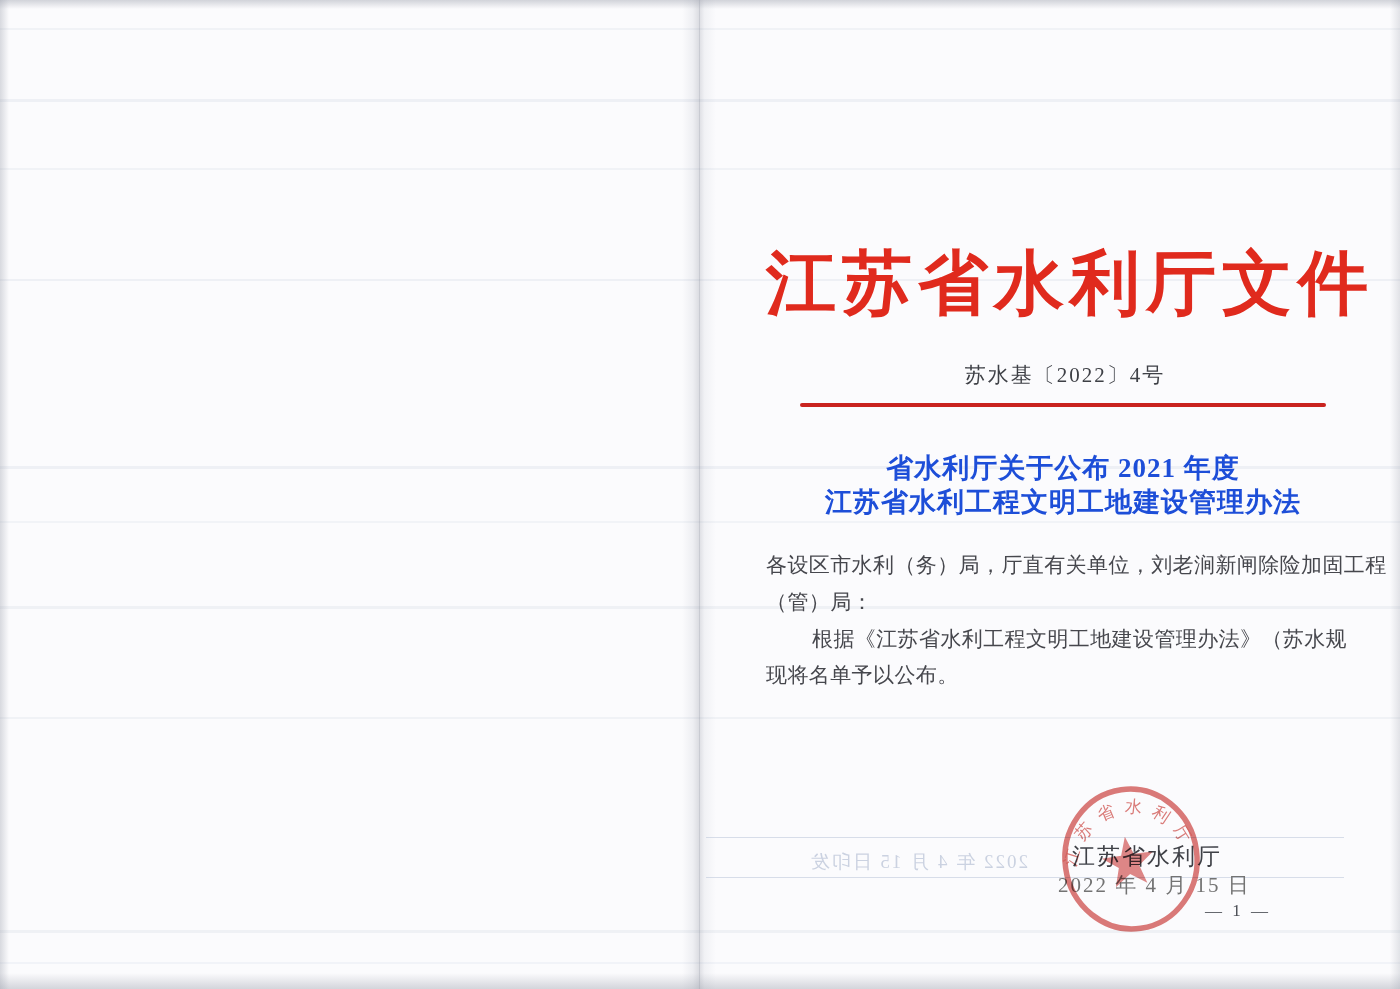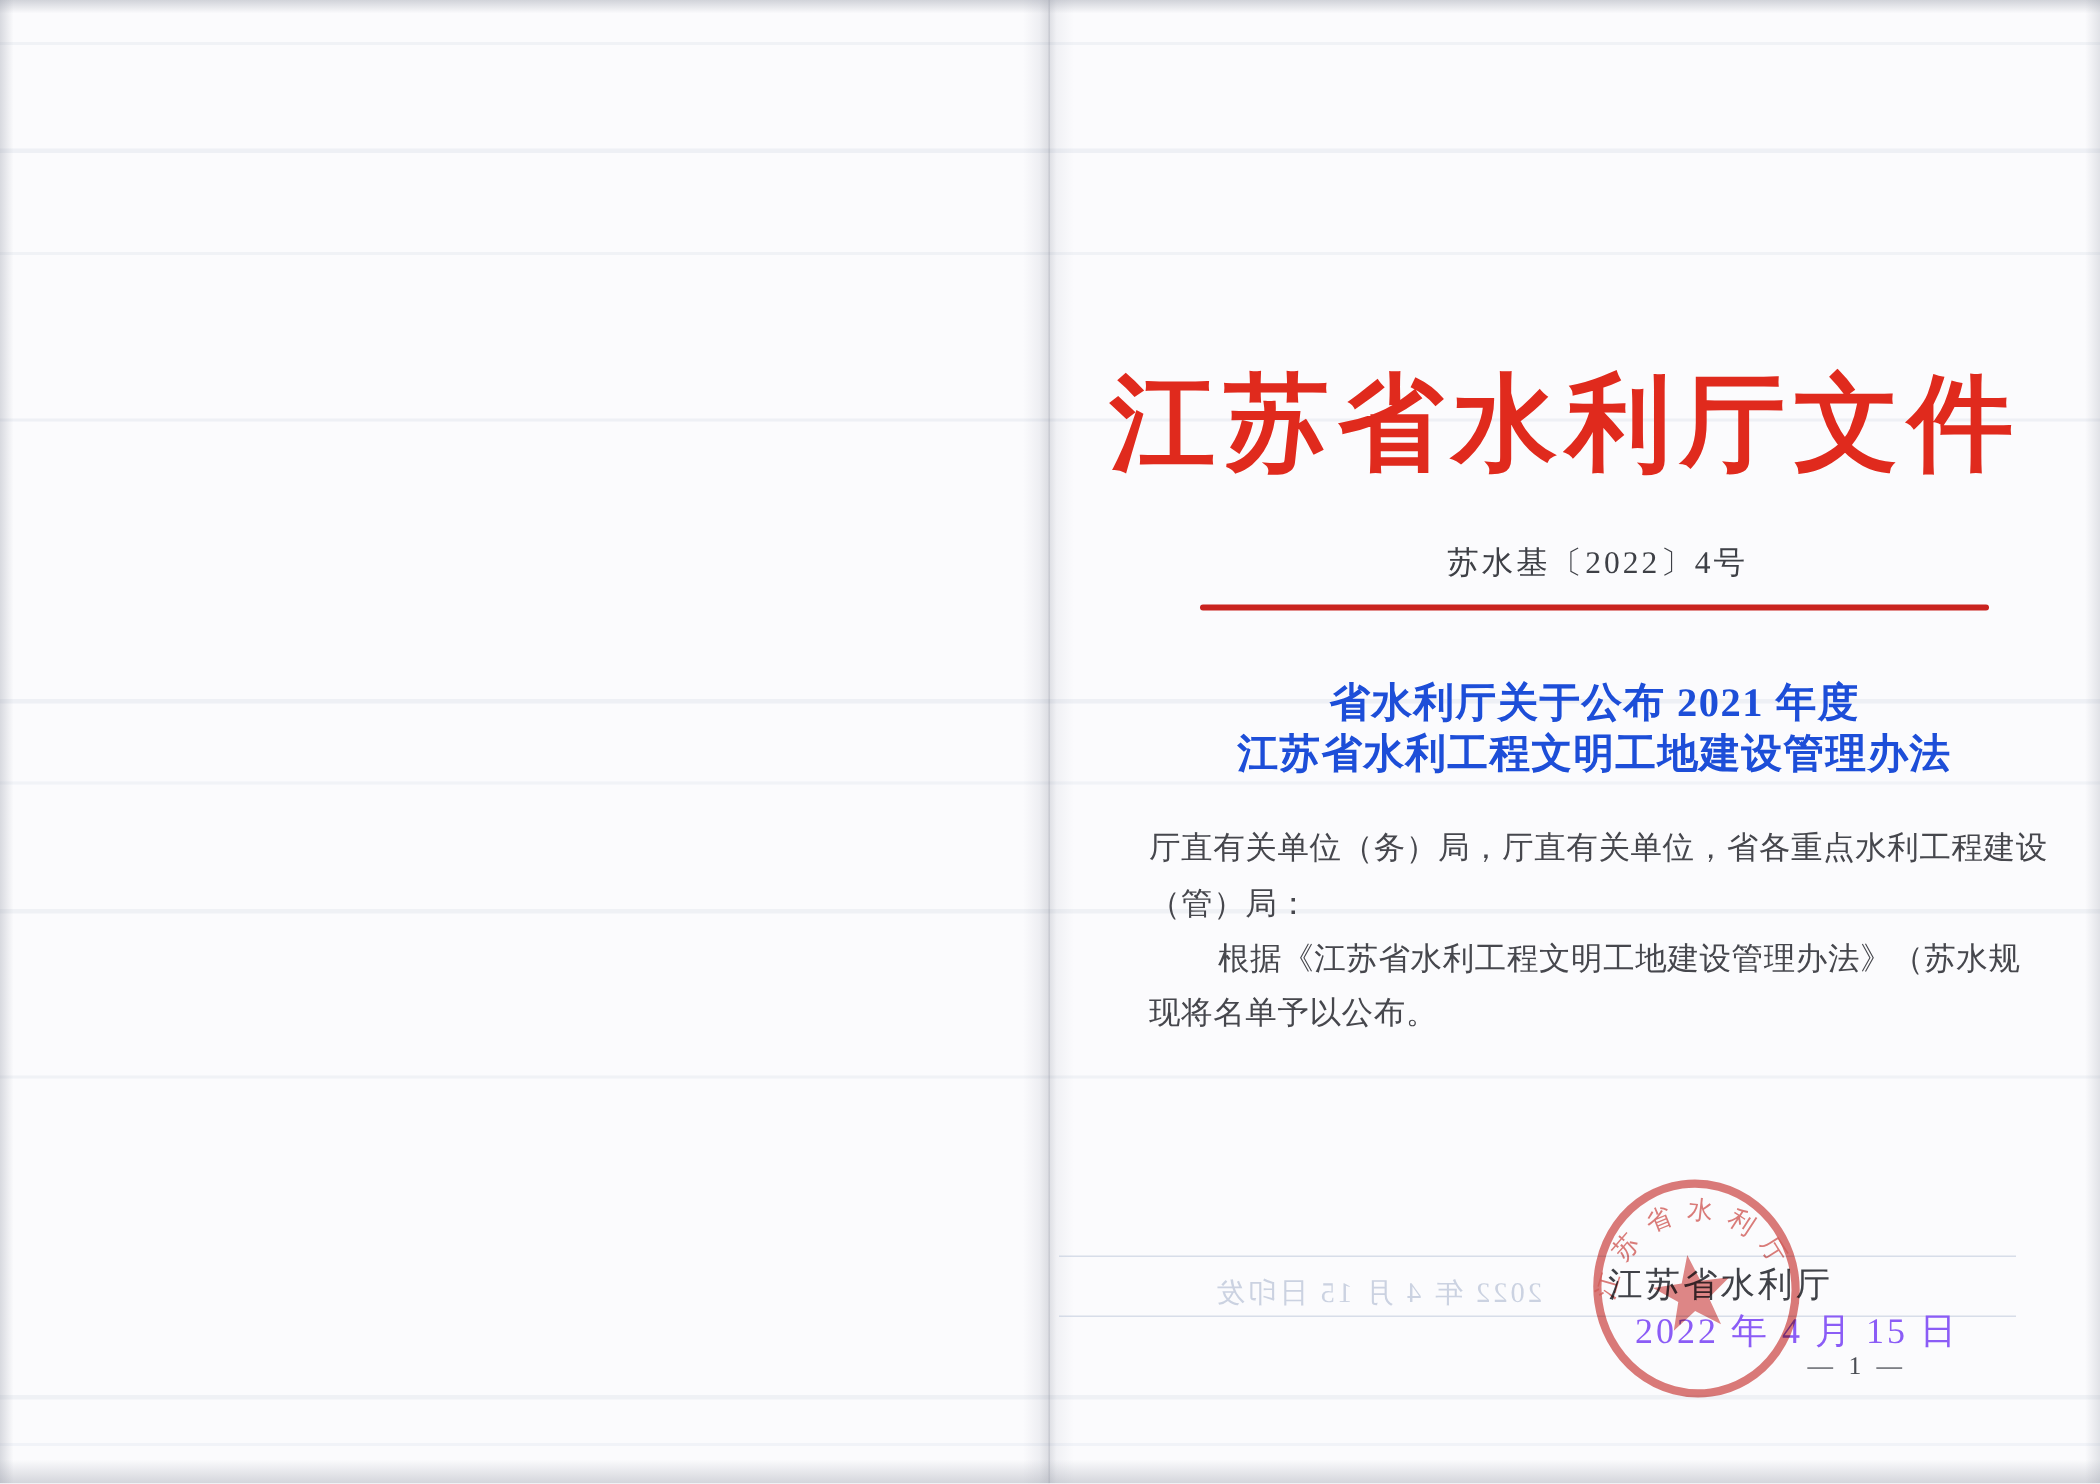--- a/index.html
+++ b/index.html
@@ -26,21 +26,21 @@
   .edge-right{position:absolute;left:1390px;top:0;width:10px;height:989px;
     background:linear-gradient(270deg,rgba(158,162,174,.28),rgba(158,162,174,0));}
   
   .fold{position:absolute;left:682px;top:0;width:34px;height:989px;
     background:linear-gradient(90deg,rgba(150,155,172,0) 0%,rgba(150,155,172,.13) 32%,rgba(108,113,130,.22) 50%,rgba(150,155,172,.10) 66%,rgba(150,155,172,0) 100%);}
   .fold-line{position:absolute;left:699px;top:0;width:1px;height:989px;background:rgba(120,125,142,.20);}
 
   
   .doc-title{
     position:absolute;left:740px;top:238px;width:660px;
-    text-align:left;
+    text-align:center;
     font-size:70px;font-weight:bold;
     color:#e02a1d;
     letter-spacing:6px;
     line-height:92px;
     white-space:nowrap;
   }
   .doc-number{
     position:absolute;left:742px;top:361px;width:646px;
     text-align:center;
     font-size:21px;color:#3e4046;letter-spacing:2px;
@@ -61,21 +61,21 @@
     line-height:36.8px;letter-spacing:0.4px;
   }
   .body-block .line{white-space:nowrap;}
   .body-block .indent{padding-left:46px;}
   .signature{
     position:absolute;left:1072px;top:841px;
     font-size:23px;color:#3f4147;letter-spacing:2px;white-space:nowrap;
   }
   .issue-date{
     position:absolute;left:1058px;top:871px;
-    font-size:24px;color:#8b5cf6;letter-spacing:2px;white-space:nowrap;margin-left:32px;
+    font-size:21px;color:#737373;letter-spacing:2px;white-space:nowrap;
   }
   .page-number{
     position:absolute;left:1205px;top:901px;
     font-size:17px;color:#4b4e55;letter-spacing:3px;white-space:nowrap;
   }
   
   .seal{
     position:absolute;left:1056px;top:781px;width:150px;height:156px;
     transform:rotate(-8deg);
     mix-blend-mode:multiply;
@@ -123,21 +123,21 @@
   <div class="doc-title">江苏省水利厅文件</div>
   <div class="doc-number">苏水基〔2022〕4号</div>
   <div class="red-rule"></div>
 
   <div class="subject">
     <div>省水利厅关于公布 2021 年度</div>
     <div>江苏省水利工程文明工地建设管理办法</div>
   </div>
 
   <div class="body-block">
-    <div class="line">厅直有关单位（务）局，厅直有关单位，省各重点水利工程建设</div>
+    <div class="line">各设区市水利（务）局，厅直有关单位，刘老涧新闸除险加固工程</div>
     <div class="line">（管）局：</div>
     <div class="line indent">根据《江苏省水利工程文明工地建设管理办法》（苏水规</div>
     <div class="line">现将名单予以公布。</div>
   </div>
 
   <div class="signature">江苏省水利厅</div>
   <div class="issue-date">2022 年 4 月 15 日</div>
   <div class="page-number">— 1 —</div>
 
   <svg class="seal" viewBox="0 0 150 156" xmlns="http://www.w3.org/2000/svg">

